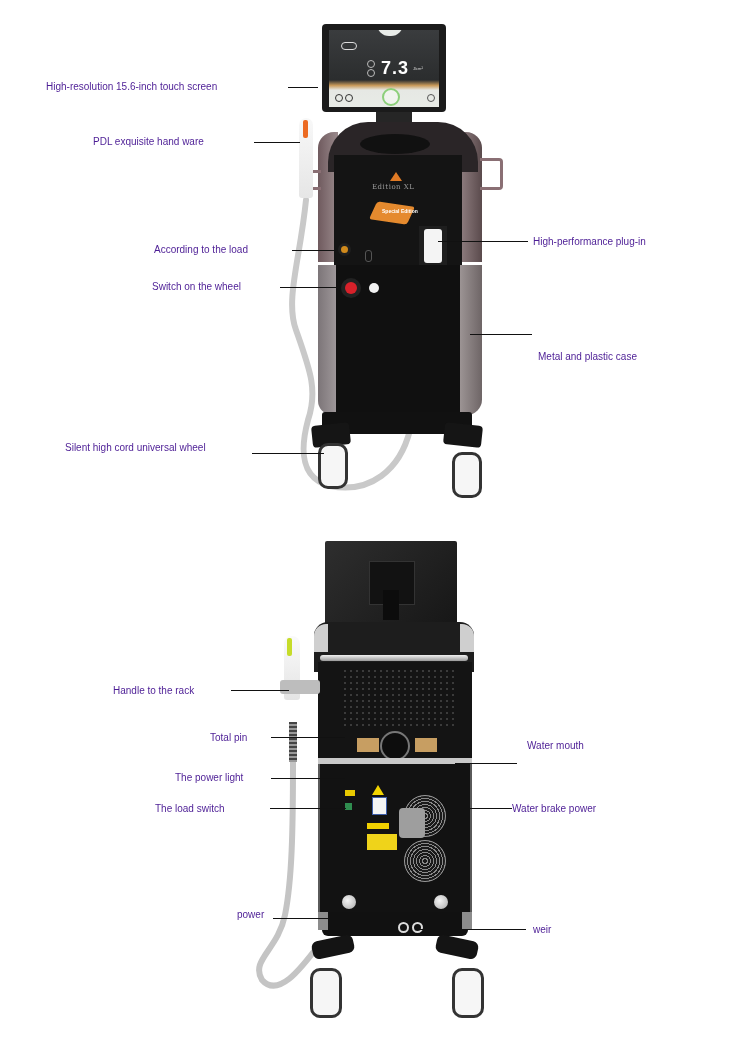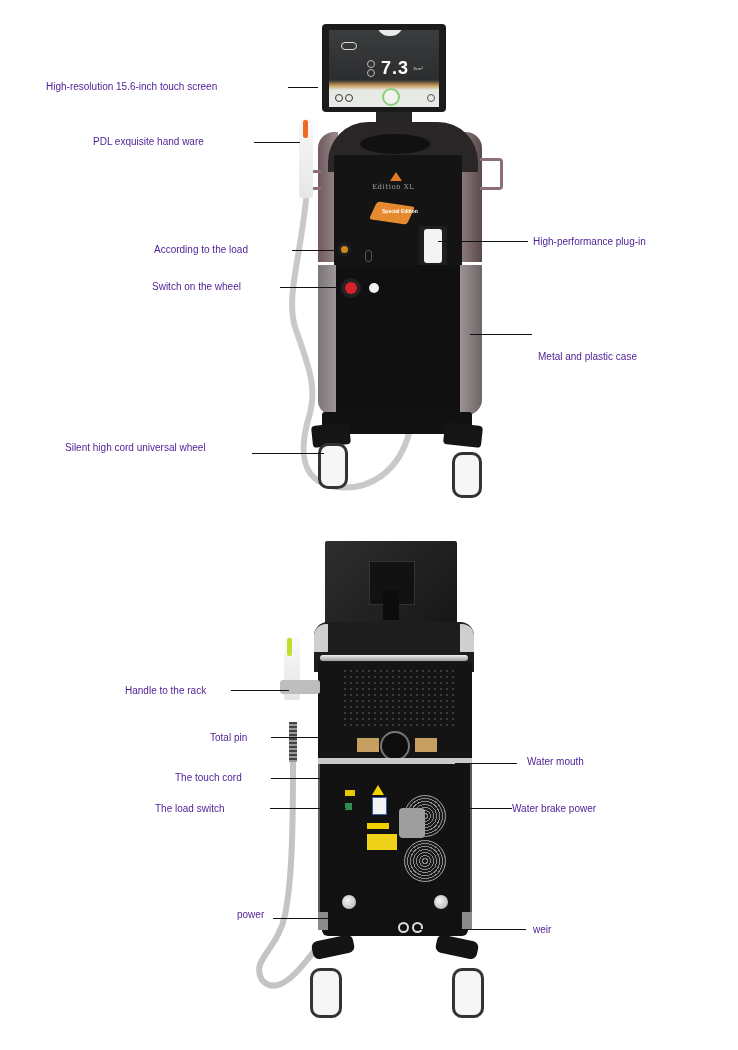--- a/index.html
+++ b/index.html
@@ -201,35 +201,35 @@
   <div class="abs leg-left-back"></div>
   <div class="abs leg-right-back"></div>
   <div class="wheel" style="left:310px;top:968px;width:26px;height:44px;"></div>
   <div class="wheel" style="left:452px;top:968px;width:26px;height:44px;"></div>
   <div class="abs hand-piece-back"></div>
   <div class="abs hand-piece-back-tip"></div>
   <div class="abs holder-back"></div>
   <div class="abs spring"></div>
 </div>
 
-<span class="label" style="left:125px;top:683px;">Handle to the rack</span>
+<span class="label" style="left:113px;top:683px;">Handle to the rack</span>
 <div class="line" style="left:231px;top:690px;width:58px;"></div>
 
 <span class="label" style="left:210px;top:730px;">Total pin</span>
 <div class="line" style="left:271px;top:737px;width:74px;"></div>
 
-<span class="label" style="left:175px;top:770px;">The touch cord</span>
+<span class="label" style="left:175px;top:770px;">The power light</span>
 <div class="line" style="left:271px;top:778px;width:74px;"></div>
 
 <span class="label" style="left:155px;top:801px;">The load switch</span>
 <div class="line" style="left:270px;top:808px;width:76px;"></div>
 
 <span class="label" style="left:237px;top:907px;">power</span>
 <div class="line" style="left:273px;top:918px;width:72px;"></div>
 
-<span class="label" style="left:527px;top:754px;">Water mouth</span>
+<span class="label" style="left:527px;top:738px;">Water mouth</span>
 <div class="line" style="left:455px;top:763px;width:62px;"></div>
 
 <span class="label" style="left:512px;top:801px;">Water brake power</span>
 <div class="line" style="left:470px;top:808px;width:42px;"></div>
 
 <span class="label" style="left:533px;top:922px;">weir</span>
 <div class="line" style="left:420px;top:929px;width:106px;"></div>
 
 </body></html>

